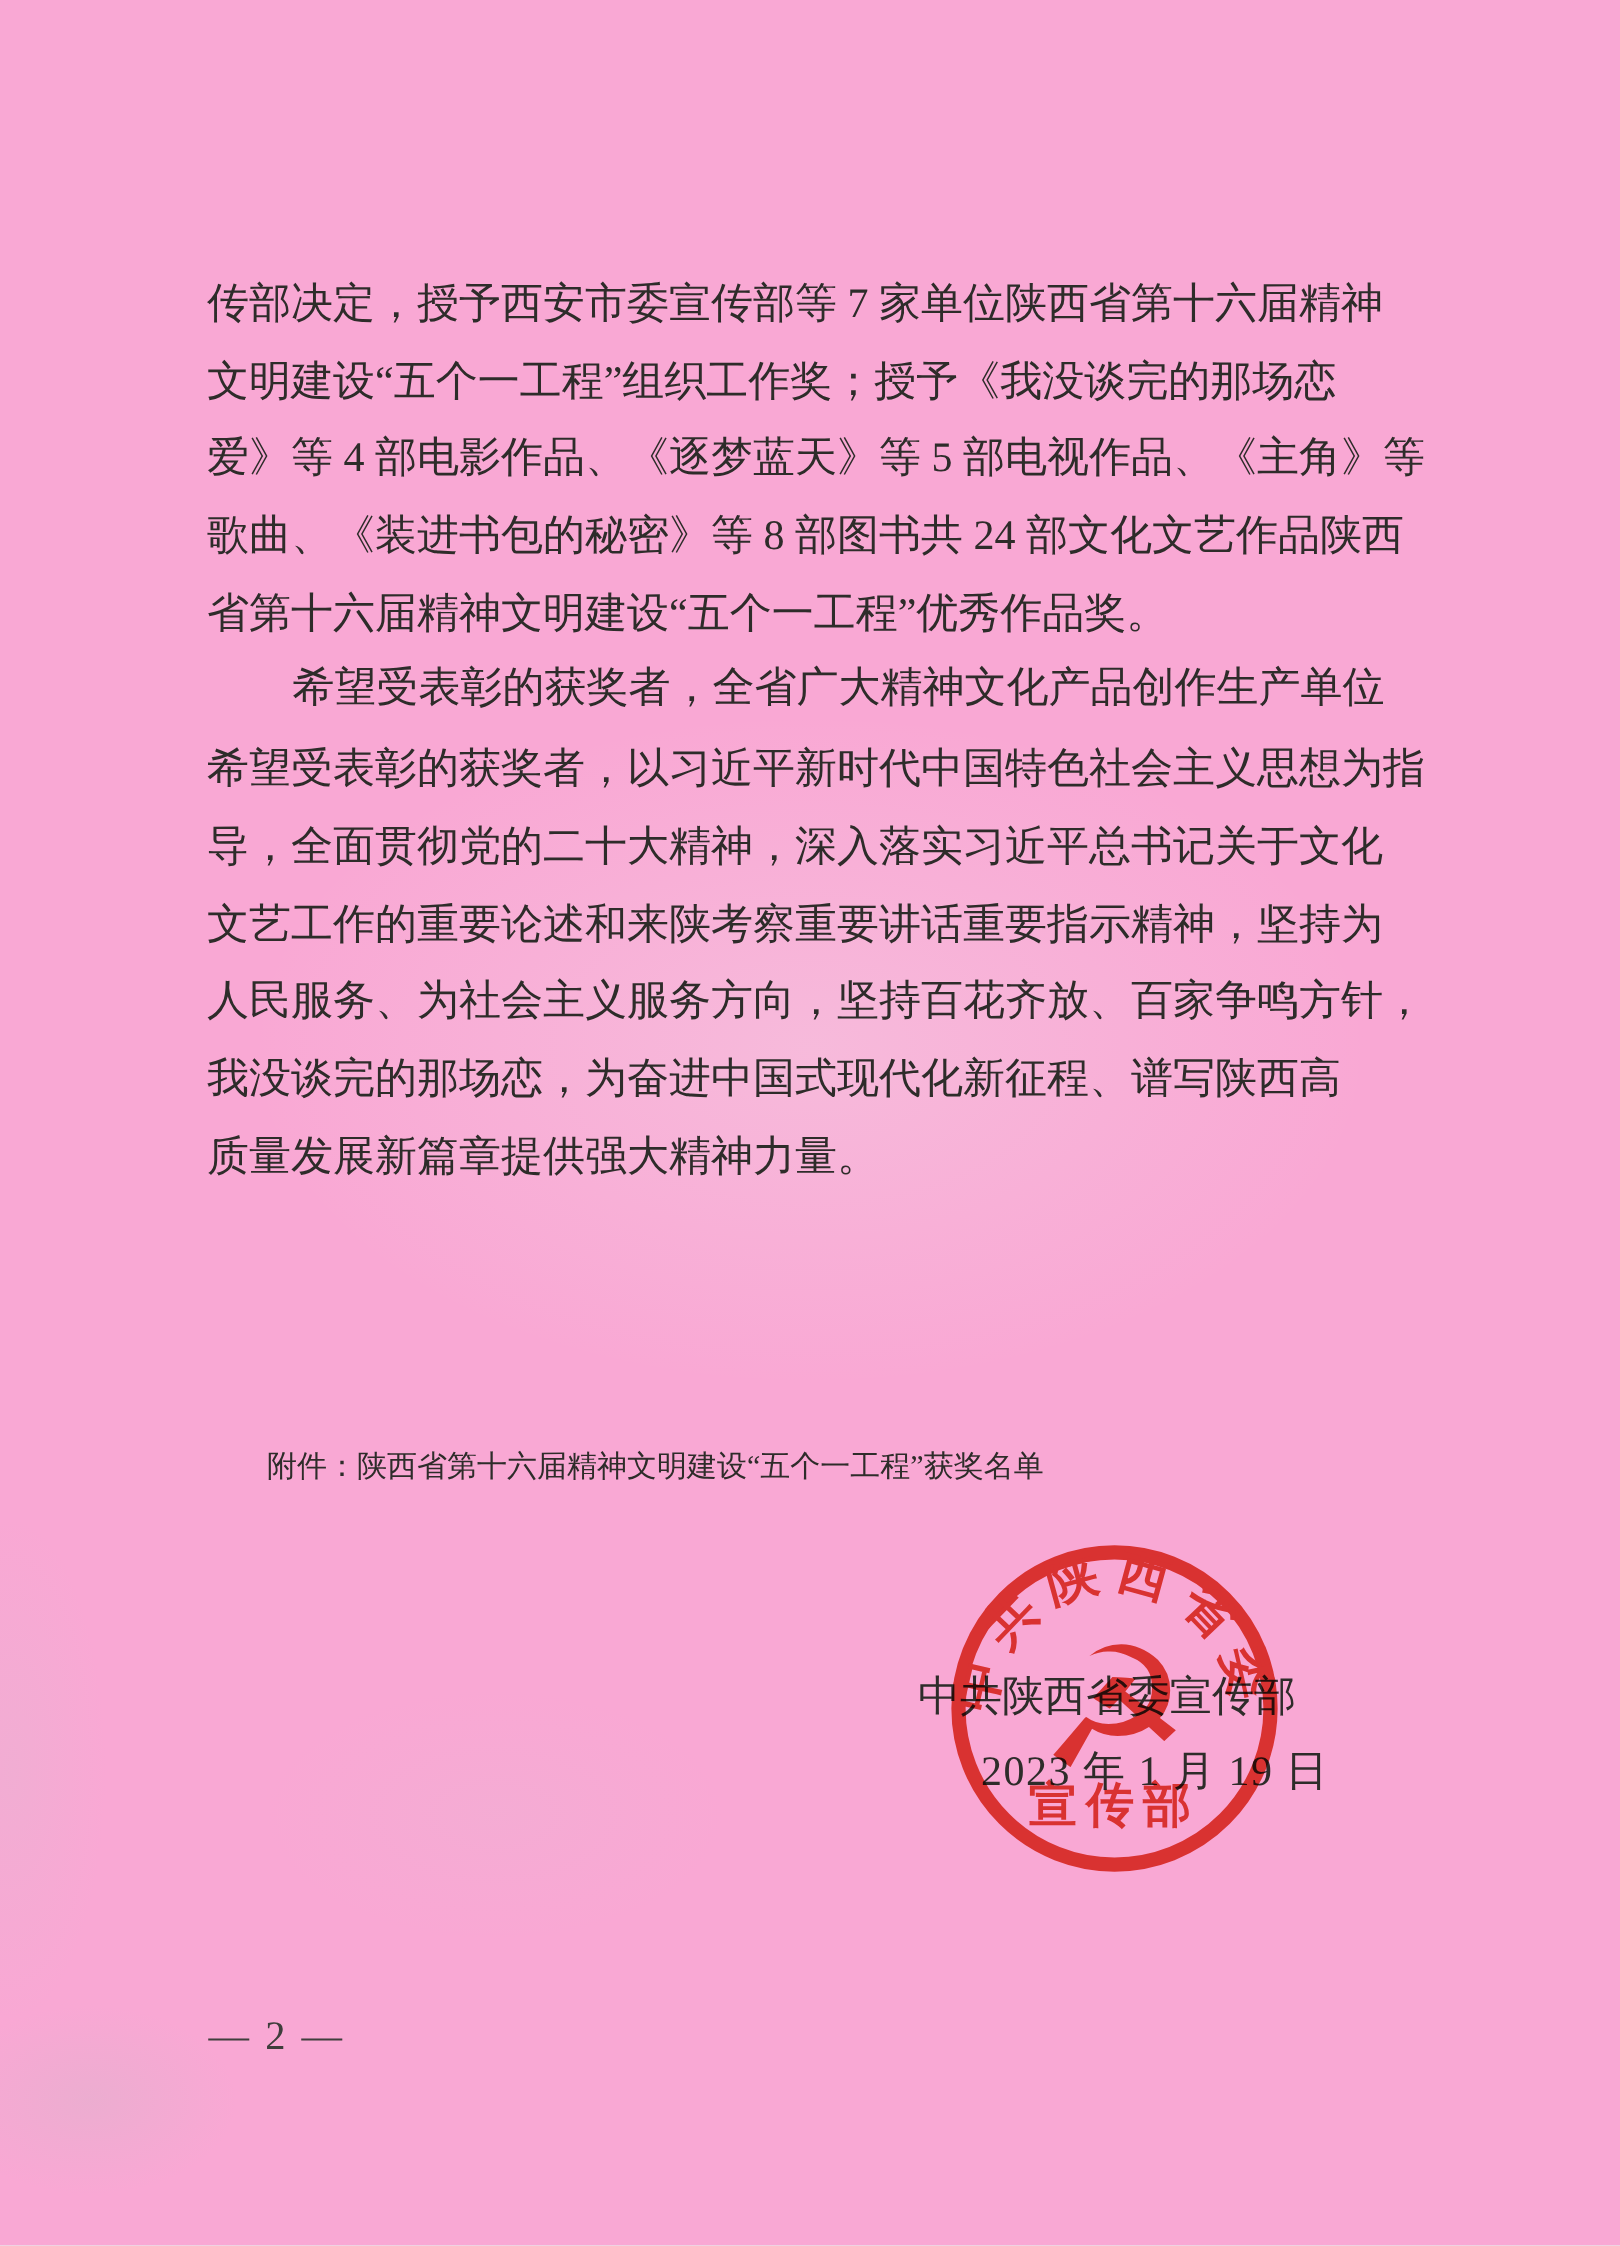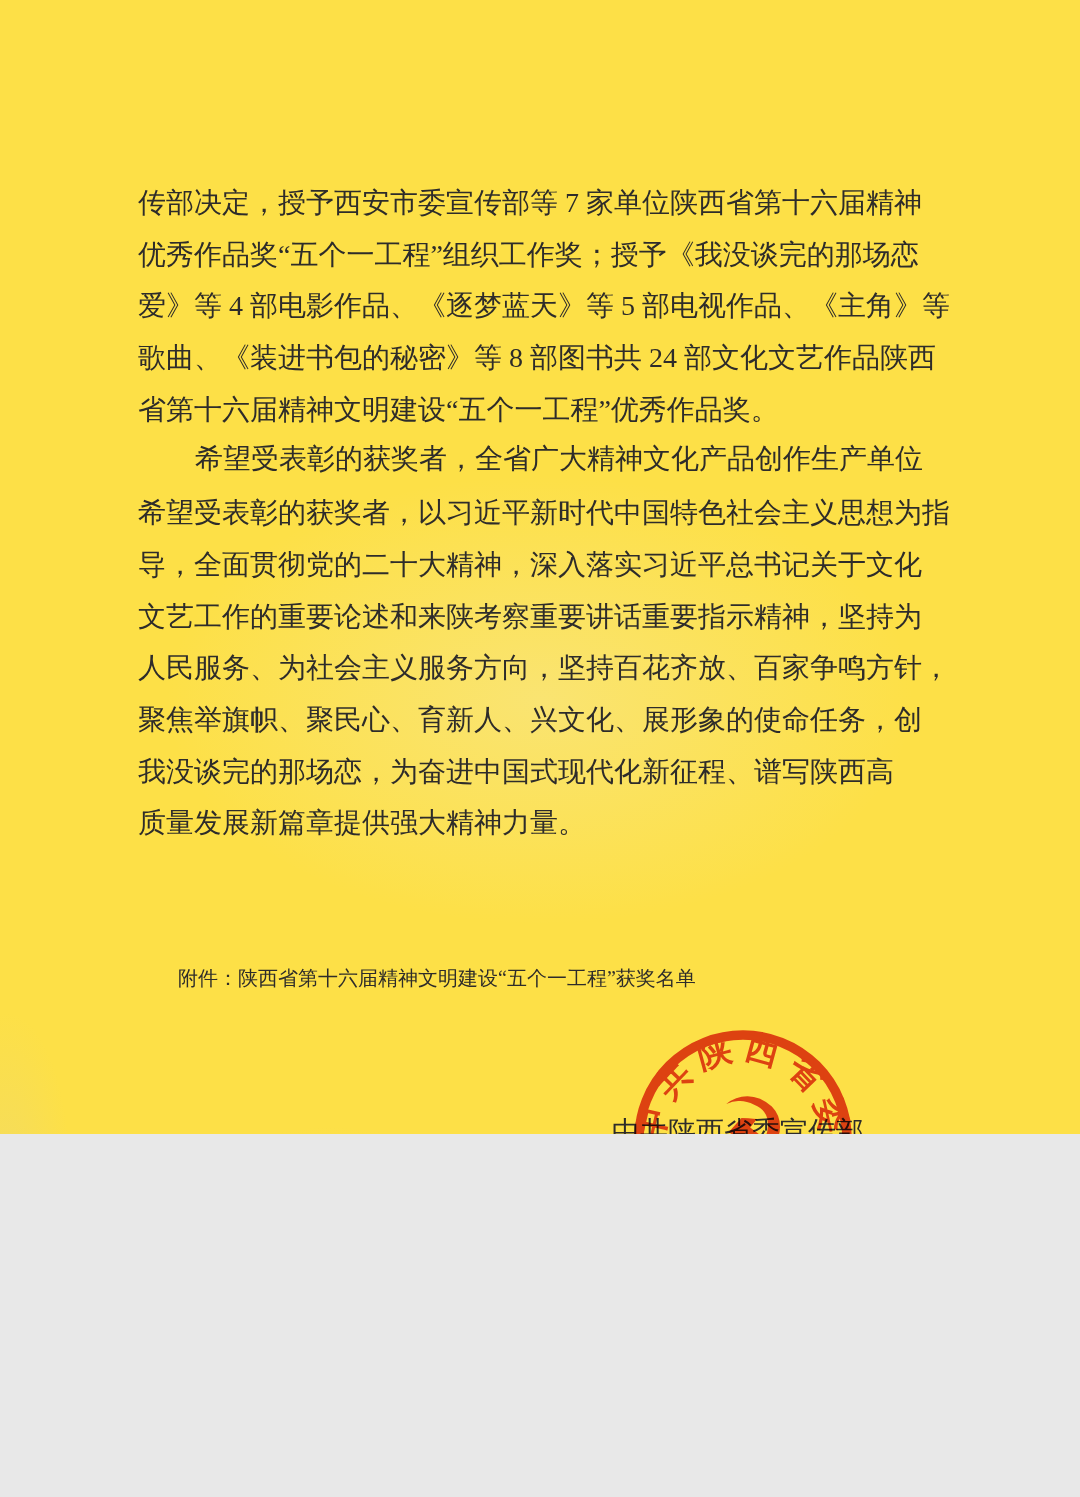--- a/index.html
+++ b/index.html
@@ -1,21 +1,21 @@
 <!DOCTYPE html>
 <html><head>
 <meta charset="utf-8">
 <style>
   html, body { margin: 0; padding: 0; background: #e8e8e8; }
   .page {
     position: relative;
     width: 1080px;
-    height: 1134px;
+    height: 1497px;
     margin: 0 auto;
-    background: #fde047;
+    background: #f9a8d4;
     overflow: hidden;
     font-family: "Liberation Serif", "DejaVu Serif", serif;
     color: #2e2c2a;
   }
   
   .page::before {
     content: "";
     position: absolute;
     inset: 0;
     background:
@@ -86,30 +86,29 @@
   }
   .seal svg { width: 100%; height: 100%; }
 </style>
 </head>
 <body>
 
 <div class="page">
 
   <div class="body-text">
     <div class="line">传部决定，授予西安市委宣传部等 7 家单位陕西省第十六届精神</div>
-    <div class="line">优秀作品奖“五个一工程”组织工作奖；授予《我没谈完的那场恋</div>
+    <div class="line">文明建设“五个一工程”组织工作奖；授予《我没谈完的那场恋</div>
     <div class="line">爱》等 4 部电影作品、《逐梦蓝天》等 5 部电视作品、《主角》等</div>
     <div class="line">歌曲、《装进书包的秘密》等 8 部图书共 24 部文化文艺作品陕西</div>
     <div class="line">省第十六届精神文明建设“五个一工程”优秀作品奖。</div>
     <div class="line indent">希望受表彰的获奖者，全省广大精神文化产品创作生产单位</div>
     <div class="line">希望受表彰的获奖者，以习近平新时代中国特色社会主义思想为指</div>
     <div class="line">导，全面贯彻党的二十大精神，深入落实习近平总书记关于文化</div>
     <div class="line">文艺工作的重要论述和来陕考察重要讲话重要指示精神，坚持为</div>
     <div class="line">人民服务、为社会主义服务方向，坚持百花齐放、百家争鸣方针，</div>
-    <div class="line">聚焦举旗帜、聚民心、育新人、兴文化、展形象的使命任务，创</div>
     <div class="line">我没谈完的那场恋，为奋进中国式现代化新征程、谱写陕西高</div>
     <div class="line">质量发展新篇章提供强大精神力量。</div>
   </div>
 
   <div class="attachment">附件：陕西省第十六届精神文明建设“五个一工程”获奖名单</div>
 
   <div class="signature">中共陕西省委宣传部</div>
 
   <div class="date">2023 年 1 月 19 日</div>
 

